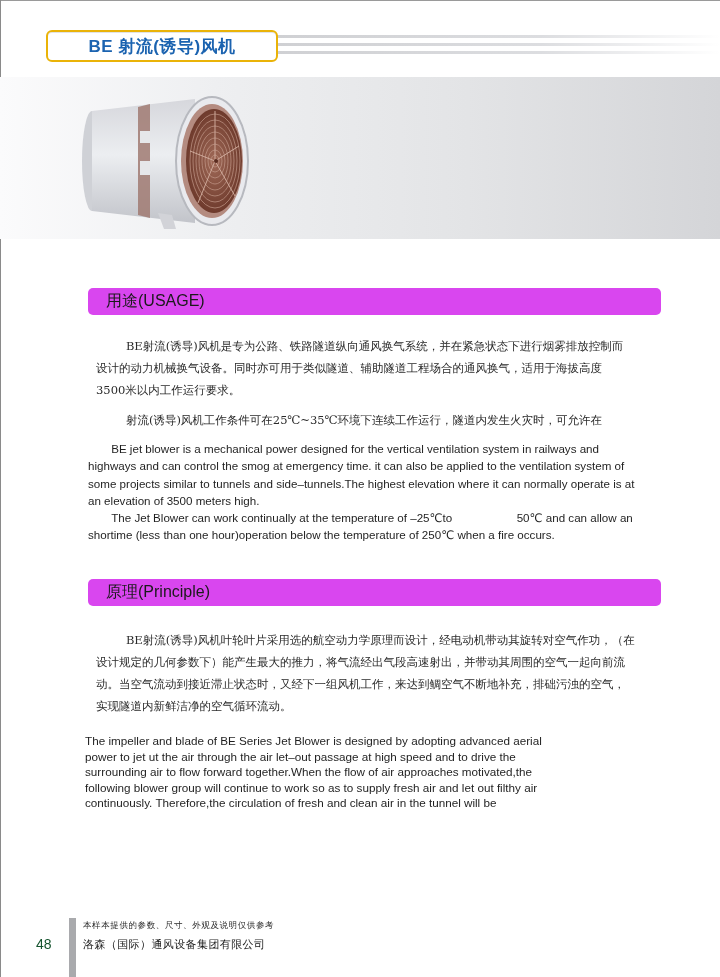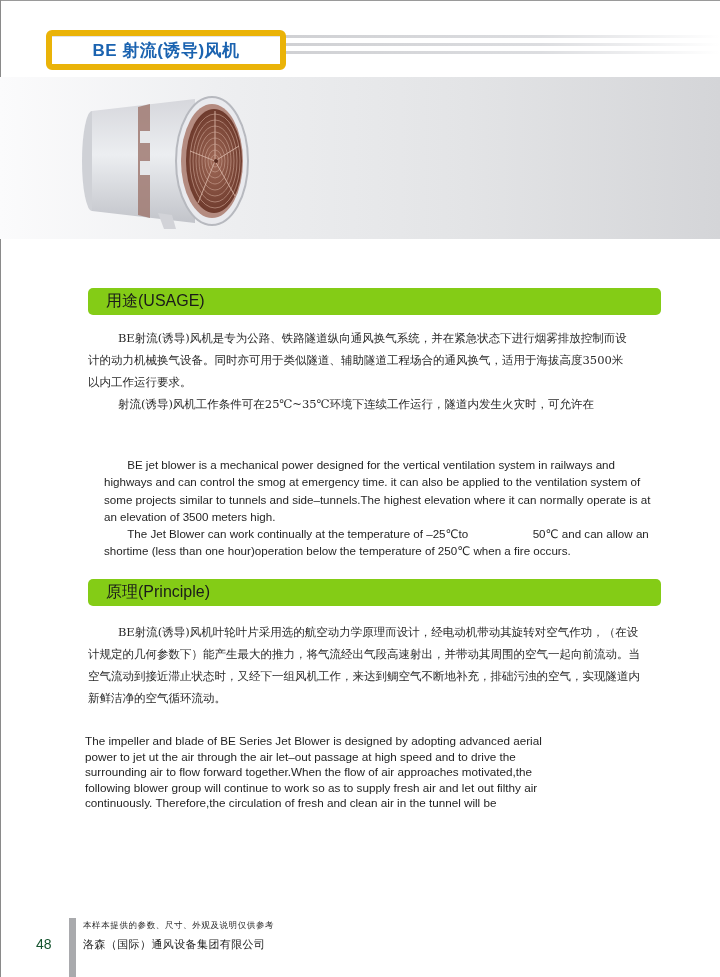--- a/index.html
+++ b/index.html
@@ -11,21 +11,21 @@
     }
     .page-left-rule {
       position: absolute; left: 0; top: 0; width: 1px; height: 977px; background: #8a8a8a;
     }
     .page-top-rule {
       position: absolute; left: 0; top: 0; width: 720px; height: 1px; background: #9a9a9a;
     }
     
     .title-tab {
       position: absolute; left: 46px; top: 30px; width: 228px; height: 28px;
-      border: 6px solid #eab308; border-radius: 6px; background: #ffffff;
+      border: 2px solid #eab308; border-radius: 6px; background: #ffffff;
       box-shadow: 0 1px 0 #e2e3e6 inset;
       display: flex; align-items: center; justify-content: center;
       z-index: 2;
     }
     .title-text {
       color: #1b63b0; font-weight: bold; font-size: 17px; letter-spacing: 0.5px;
       font-family: "Liberation Sans", "DejaVu Sans", sans-serif;
     }
     .title-rails {
       position: absolute; left: 272px; top: 33px; width: 448px; height: 24px;
@@ -43,40 +43,40 @@
       position: absolute; left: 0; top: 77px; width: 720px; height: 162px;
       background: linear-gradient(to right, #fbfbfc 0%, #eeeff1 30%, #e3e4e6 65%, #d4d5d8 100%);
     }
     .fan {
       position: absolute; left: 80px; top: 14px; width: 190px; height: 140px;
     }
 
     
     .section-header {
       position: absolute; left: 88px; width: 573px; height: 27px;
-      background: #84cc16; border-radius: 5px;
+      background: #d946ef; border-radius: 5px;
       display: flex; align-items: center;
     }
     .section-header span {
       margin-left: 18px; font-size: 16px; color: #1a1a1a;
       font-family: "Liberation Sans", "DejaVu Sans", sans-serif;
     }
 
     .cn-para {
       position: absolute; left: 88px; width: 540px;
       font-family: "DejaVu Serif", "Liberation Serif", serif;
       font-size: 11.5px; line-height: 22px; color: #2a2a2a;
       margin: 0;
     }
-    .cn-para p { margin: 0; text-indent: 2.6em; }
+    .cn-para p { margin: 8px; text-indent: 2.6em; }
 
     .en-para {
       position: absolute; left: 88px; width: 560px;
       font-size: 11.6px; line-height: 17.3px; color: #1f1f1f;
-      margin: 16px;
+      margin: 0;
       font-family: "Liberation Sans", "DejaVu Sans", sans-serif;
     }
     .en-para p { margin: 0; }
     .en-para p.indent { text-indent: 2em; }
 
     .en-para2 {
       position: absolute; left: 85px; width: 500px;
       font-size: 11.7px; line-height: 15.6px; color: #1f1f1f;
       font-family: "Liberation Sans", "DejaVu Sans", sans-serif;
     }

